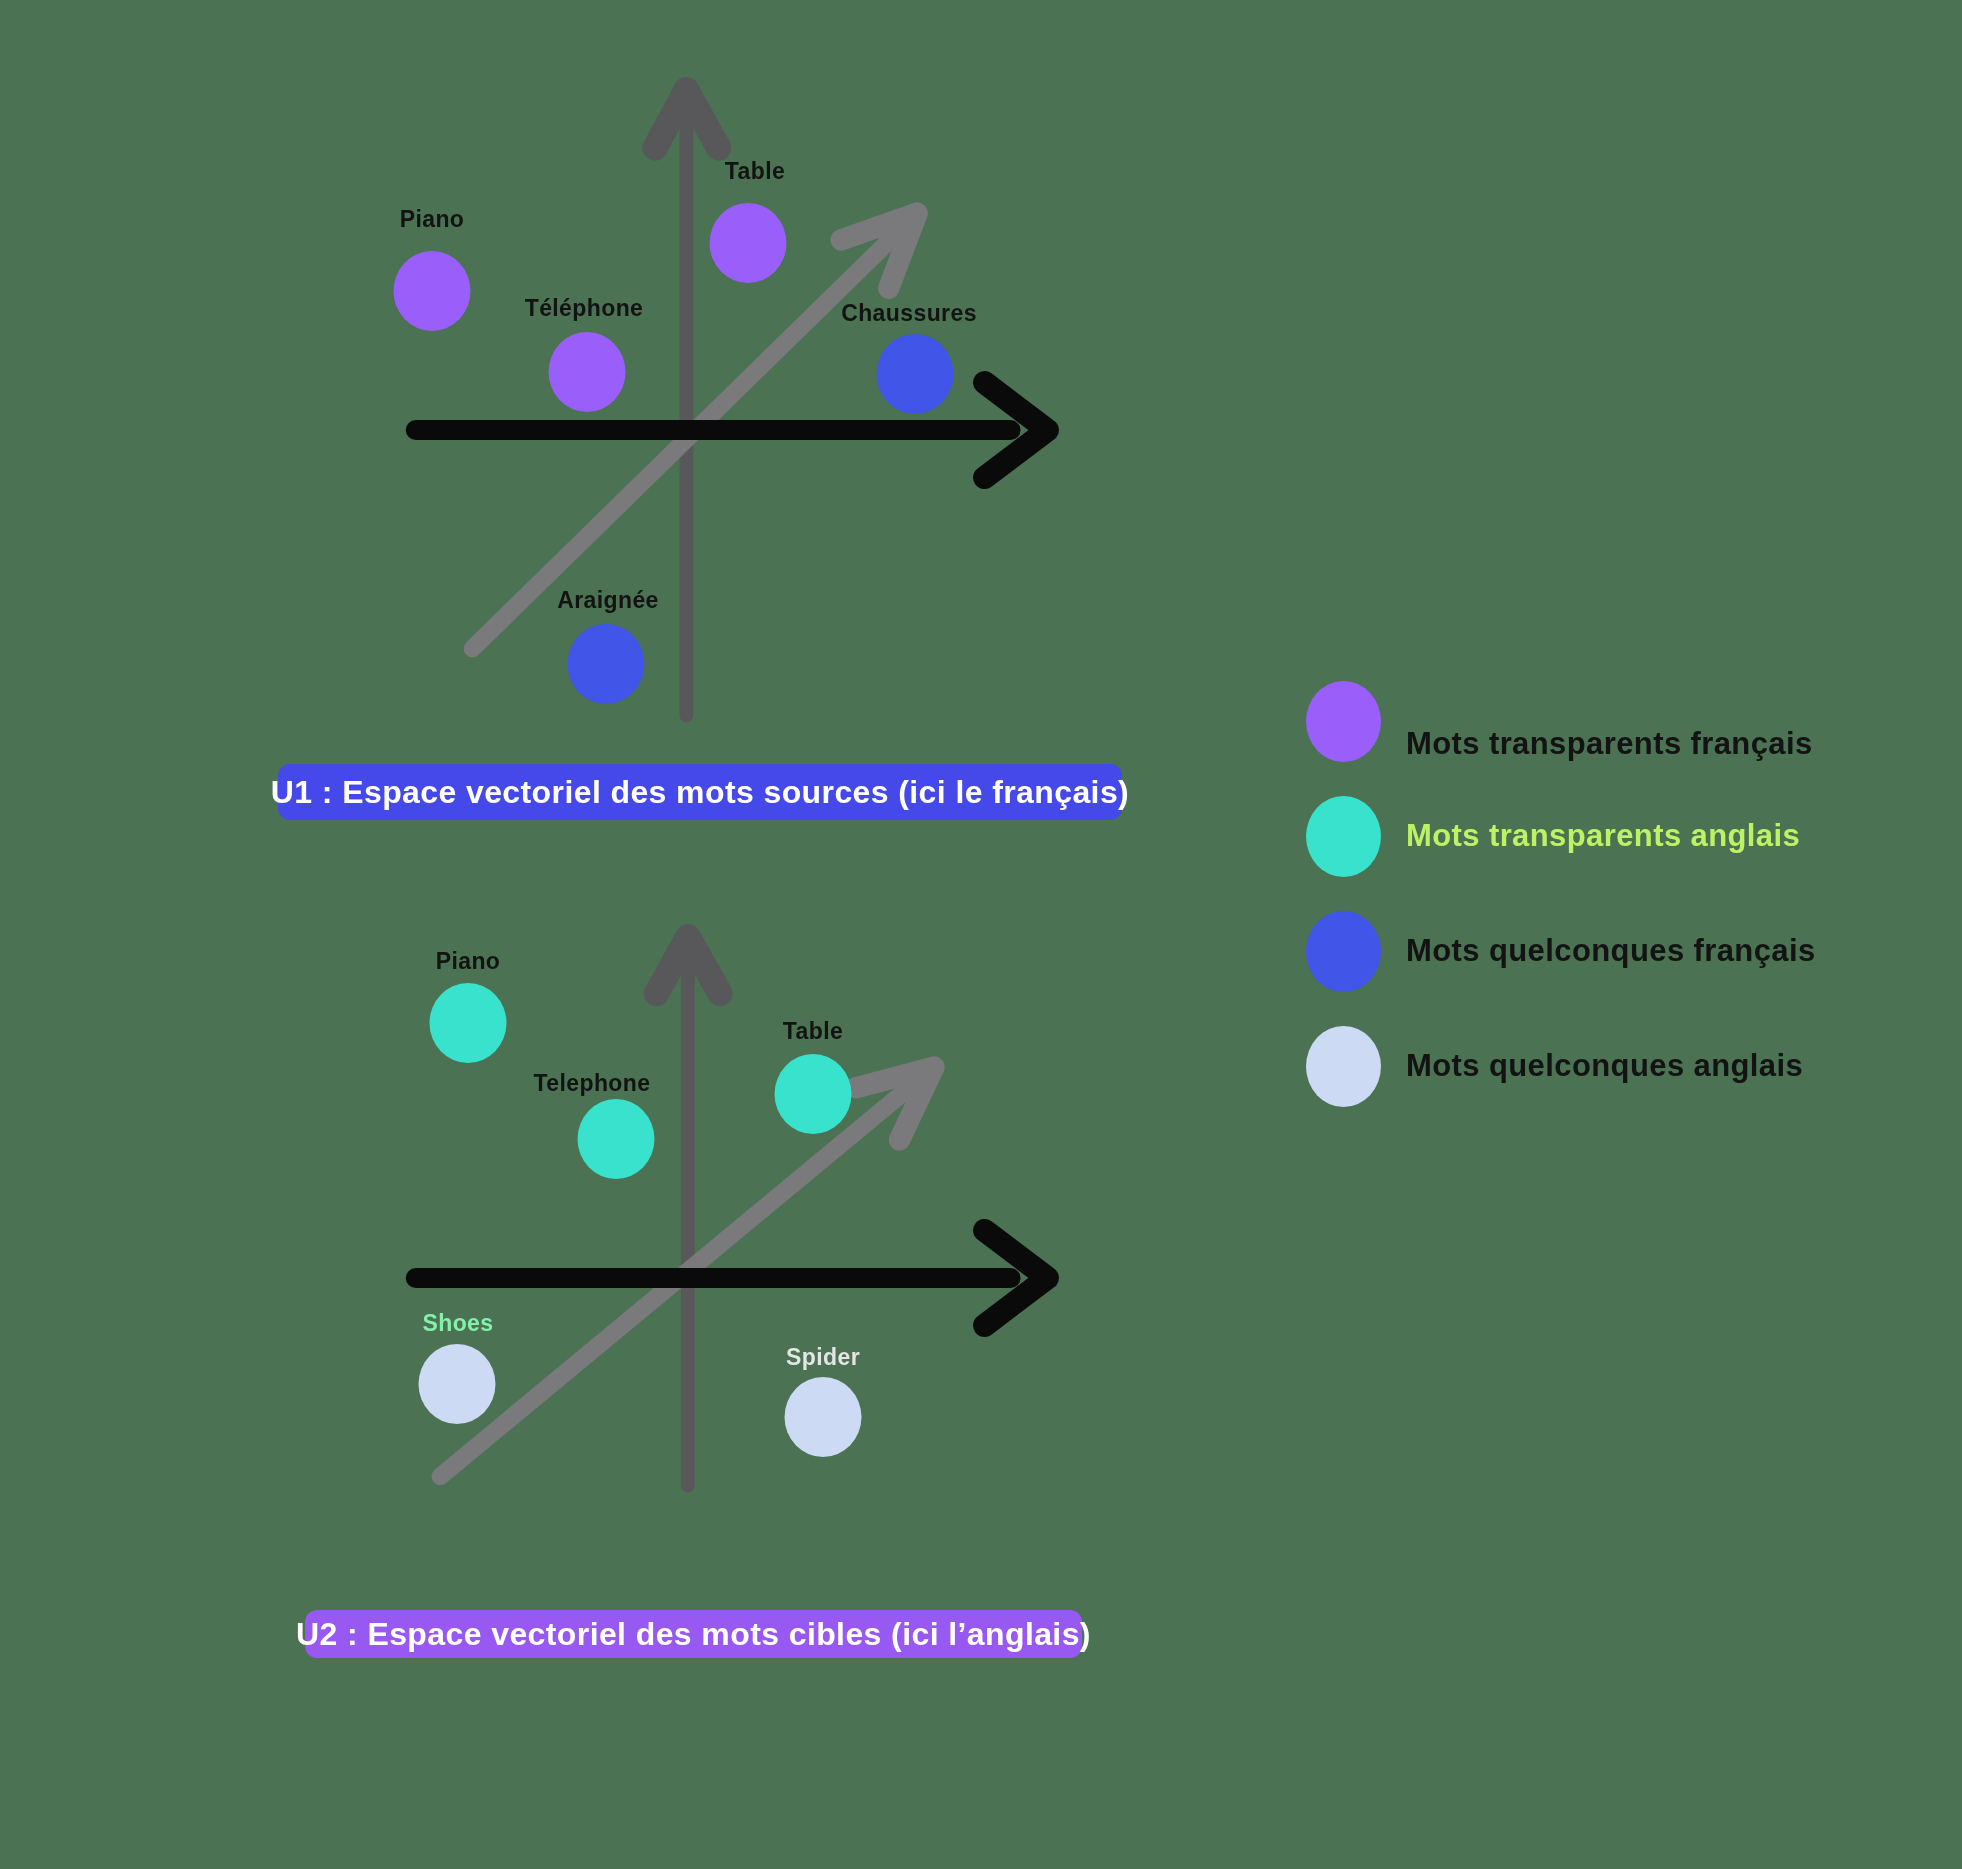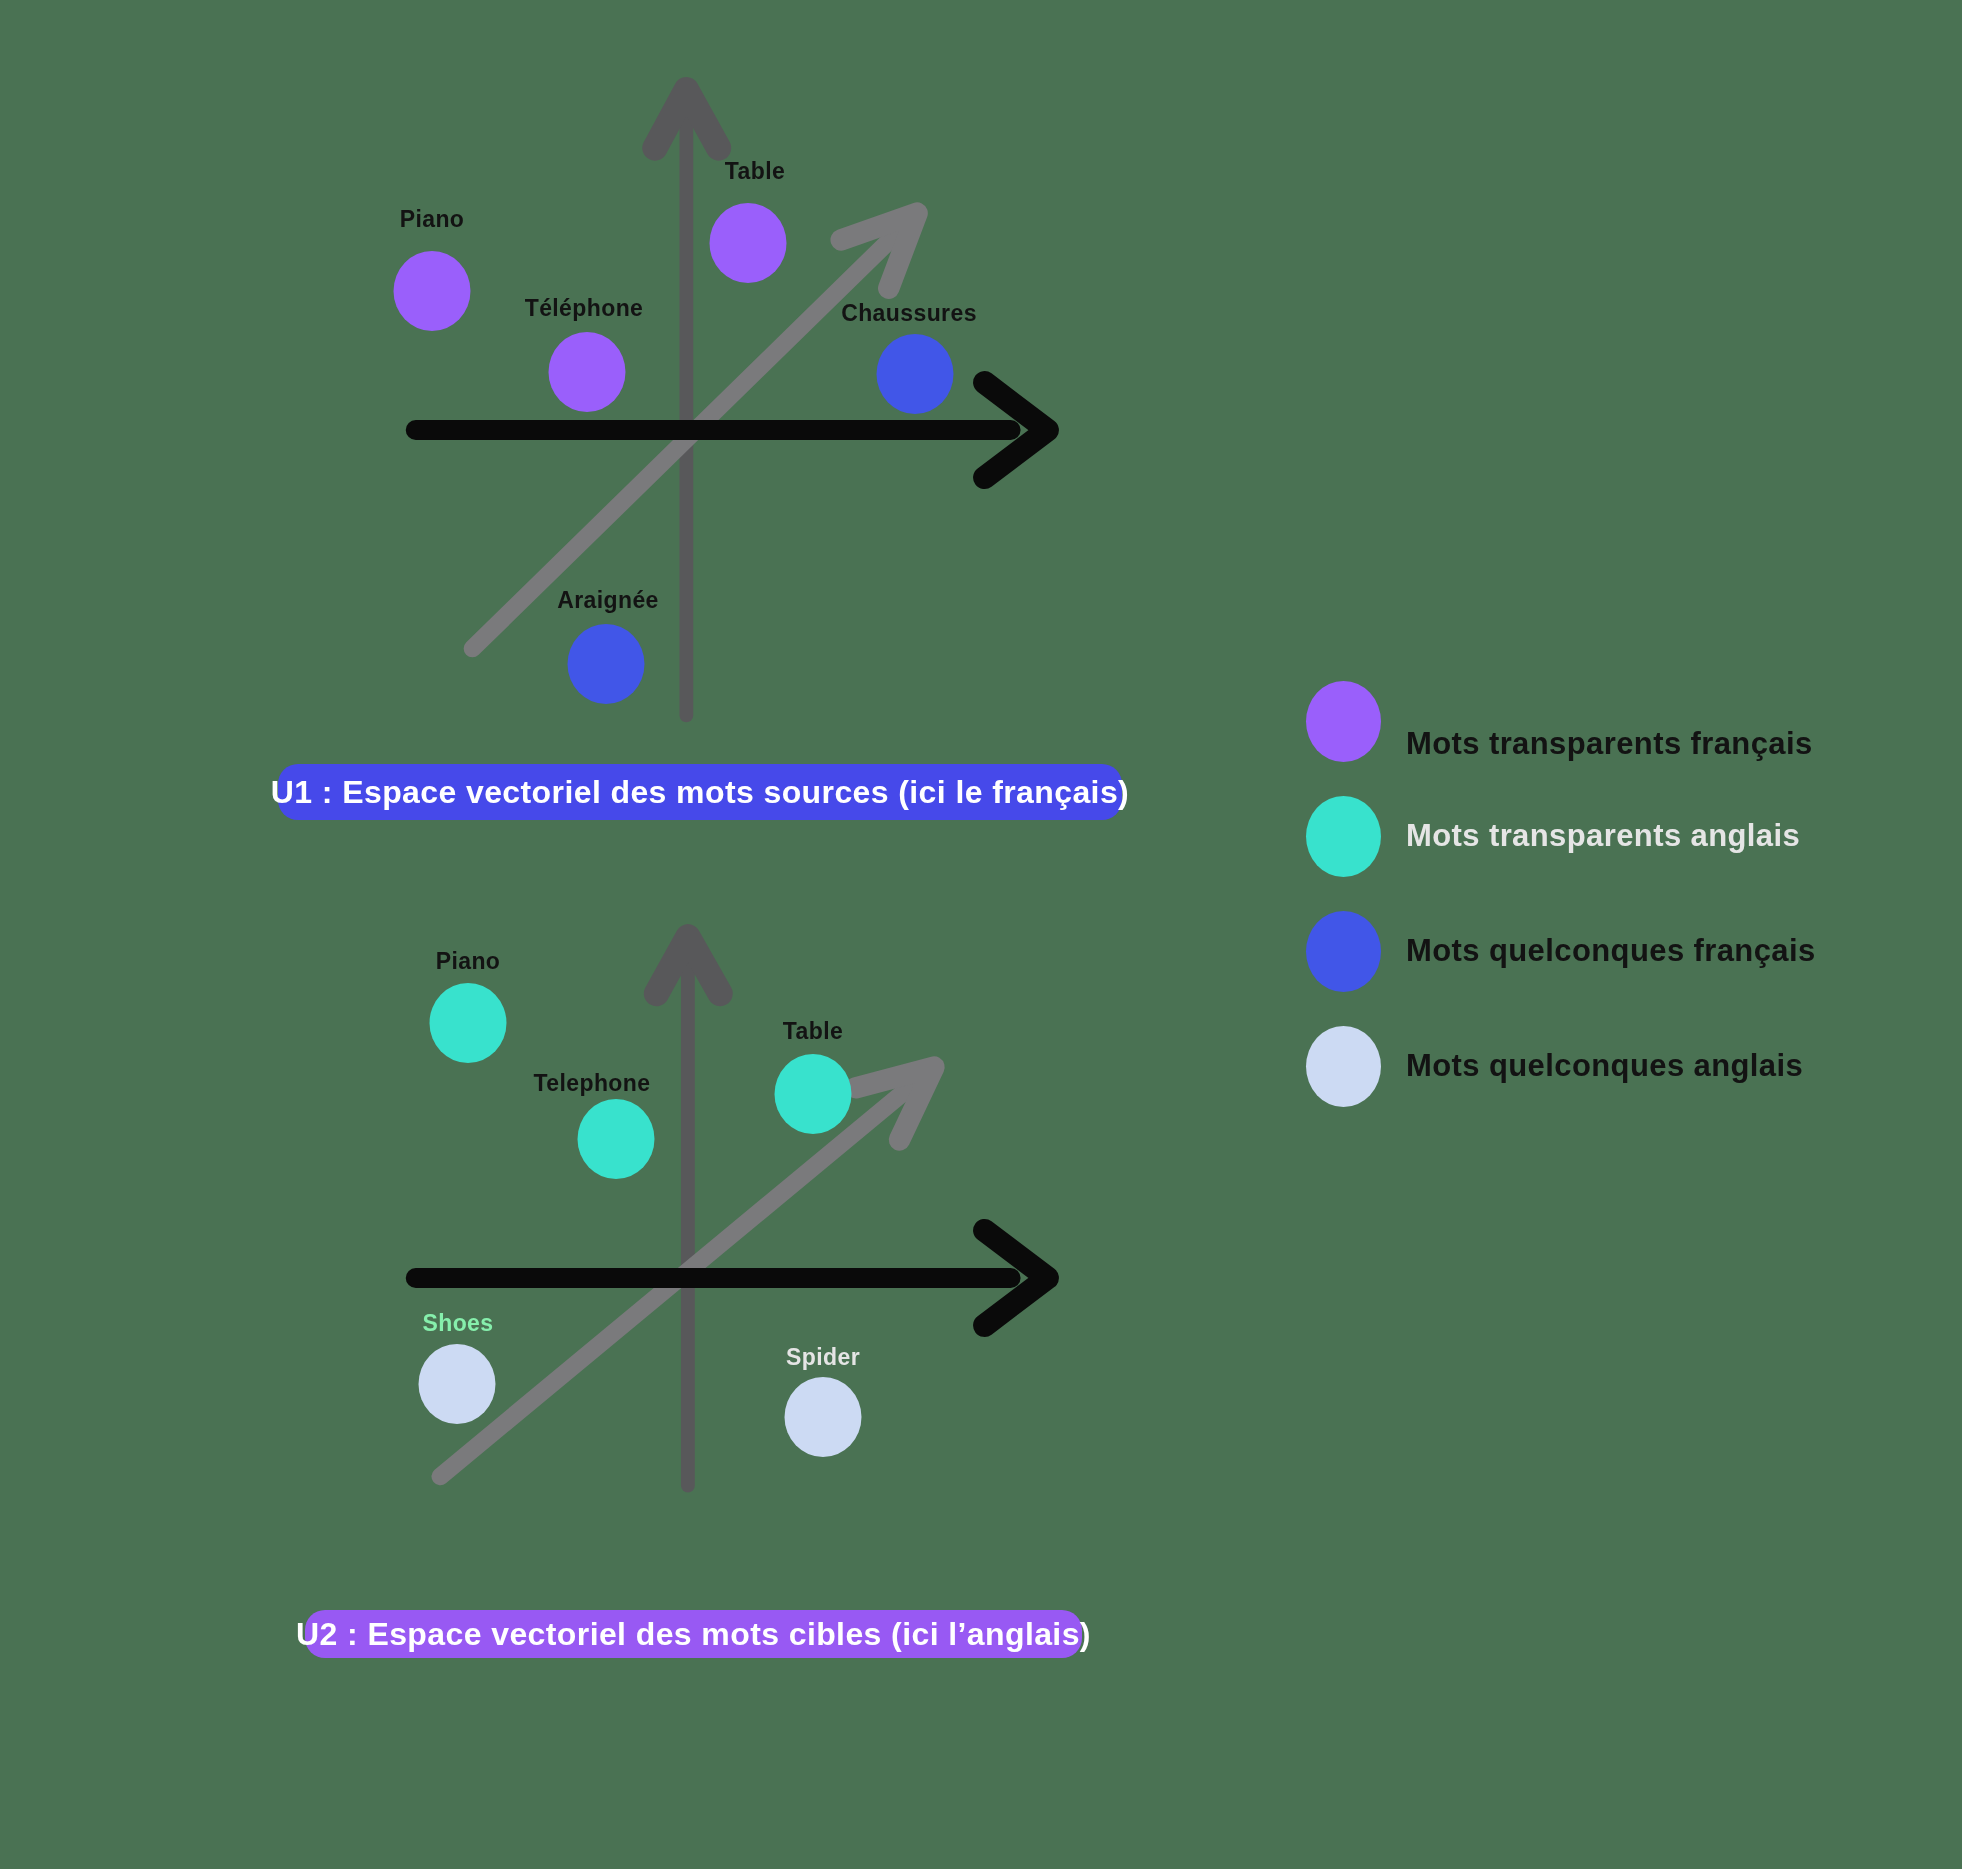--- a/index.html
+++ b/index.html
@@ -9,21 +9,21 @@
   }
   #canvas{position:absolute;inset:0;width:1963px;height:1869px;}
   #axes{position:absolute;left:0;top:0;}
   .dot{position:absolute;border-radius:50%;transform:translate(-50%,-50%);}
   .pt-label{
     position:absolute;transform:translate(-50%,-50%);
     font-size:23px;font-weight:700;white-space:nowrap;letter-spacing:0.4px;
   }
   .caption-bar{
     position:absolute;display:flex;align-items:center;justify-content:center;
-    border-radius:20px;color:#ffffff;font-size:32px;font-weight:700;
+    border-radius:12px;color:#ffffff;font-size:32px;font-weight:700;
     white-space:nowrap;letter-spacing:0.4px;
   }
   #u1-caption{left:278px;top:764px;width:844px;height:56px;}
   #u2-caption{left:305px;top:1610px;width:777px;height:48px;}
   .legend-row{
     position:absolute;display:flex;align-items:center;
     transform:translate(0,-50%);height:84px;
   }
   .legend-dot{width:75px;height:81px;border-radius:50%;flex:0 0 auto;}
   .legend-text{margin-left:25px;font-size:31px;font-weight:600;white-space:nowrap;letter-spacing:0.4px;}
@@ -89,21 +89,21 @@
     <span>U2 : Espace vectoriel des mots cibles (ici l’anglais)</span>
   </div>
 
   <div id="legend">
       <div class="legend-row" style="left: 1306px; top: 721px;">
         <span class="legend-dot" style="background: rgb(154, 95, 251);"></span>
         <span class="legend-text" style="color: rgb(19, 19, 19); margin-top: 46px;">Mots transparents français</span>
       </div>
       <div class="legend-row" style="left: 1306px; top: 836px;">
         <span class="legend-dot" style="background: rgb(56, 226, 205);"></span>
-        <span class="legend-text" style="color: #e5e5e5;">Mots transparents anglais</span>
+        <span class="legend-text" style="color: #bef264;">Mots transparents anglais</span>
       </div>
       <div class="legend-row" style="left: 1306px; top: 951px;">
         <span class="legend-dot" style="background: rgb(65, 86, 232);"></span>
         <span class="legend-text" style="color: rgb(19, 19, 19);">Mots quelconques français</span>
       </div>
       <div class="legend-row" style="left: 1306px; top: 1066px;">
         <span class="legend-dot" style="background: rgb(204, 218, 243);"></span>
         <span class="legend-text" style="color: rgb(19, 19, 19);">Mots quelconques anglais</span>
       </div>
     </div>

